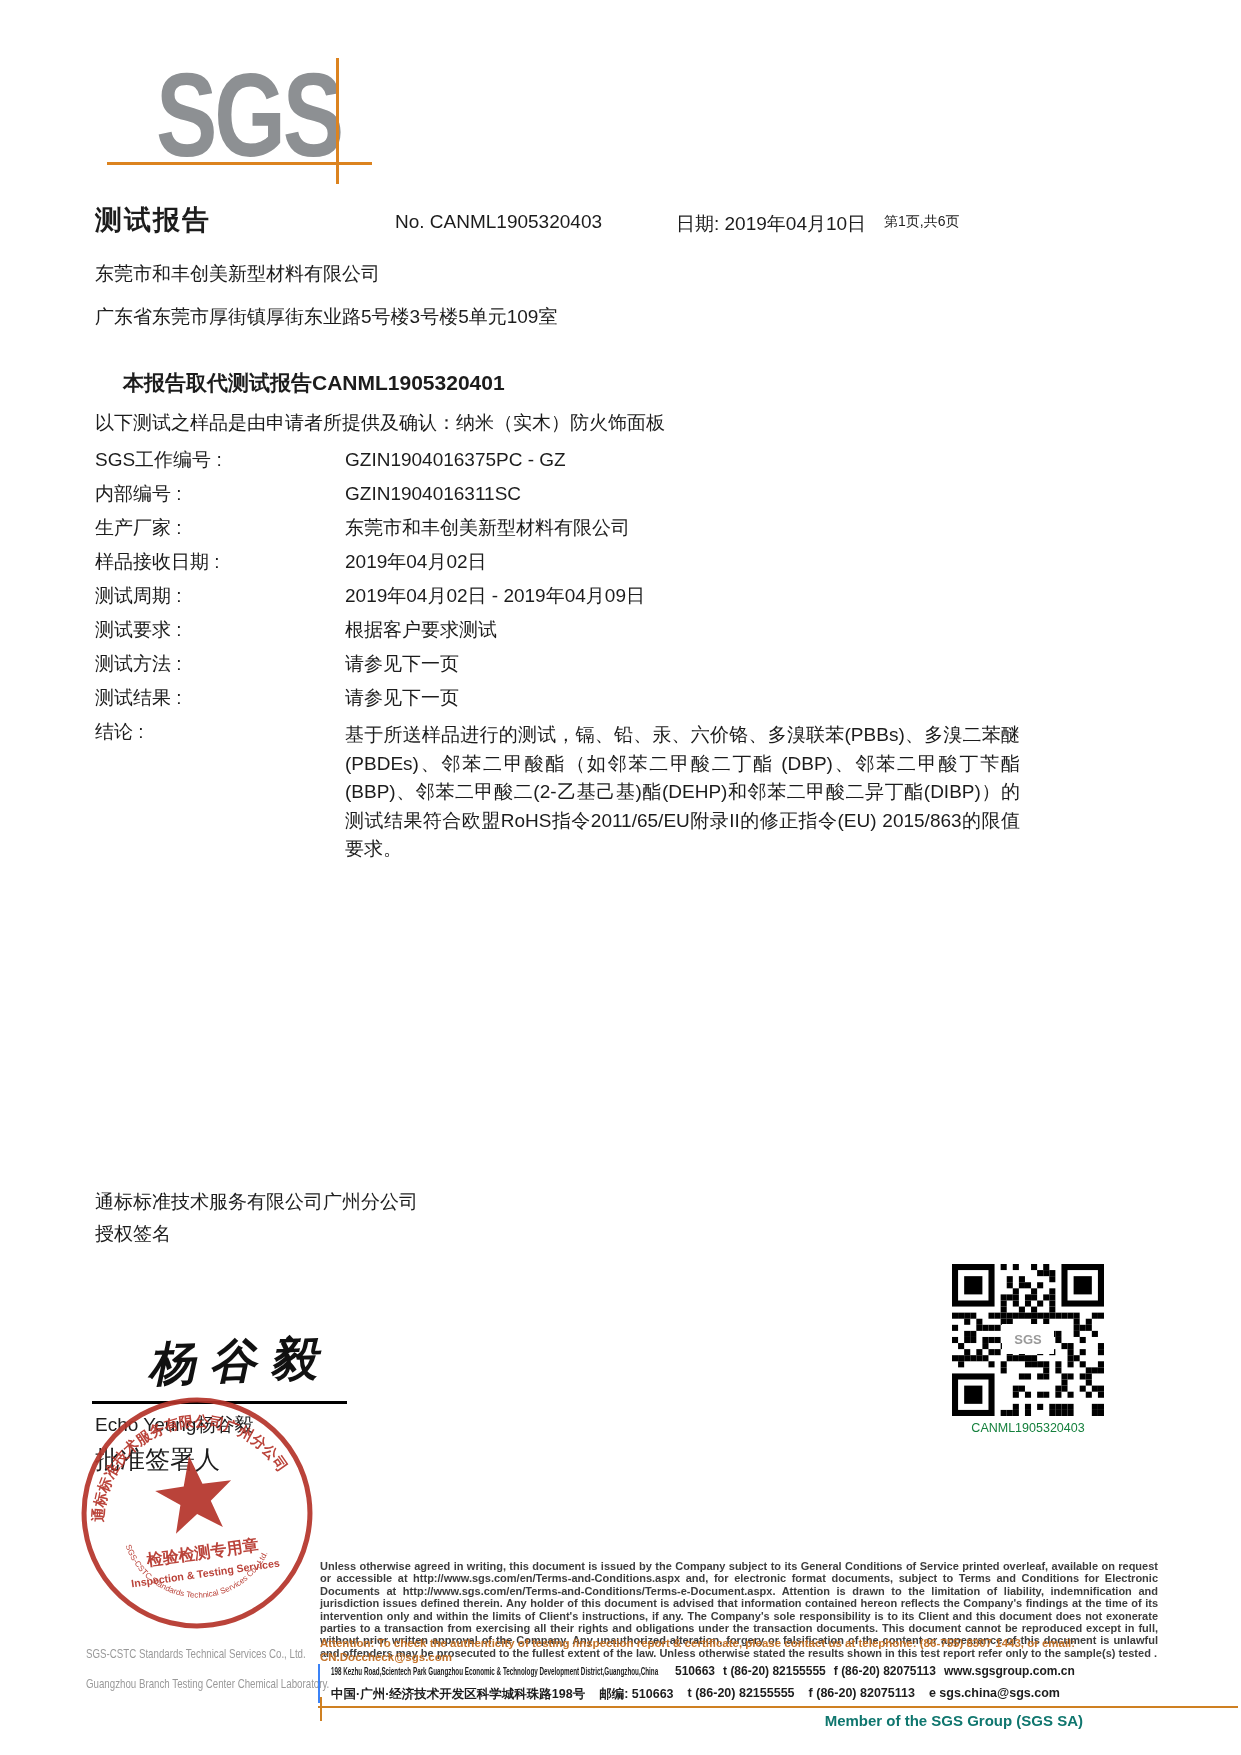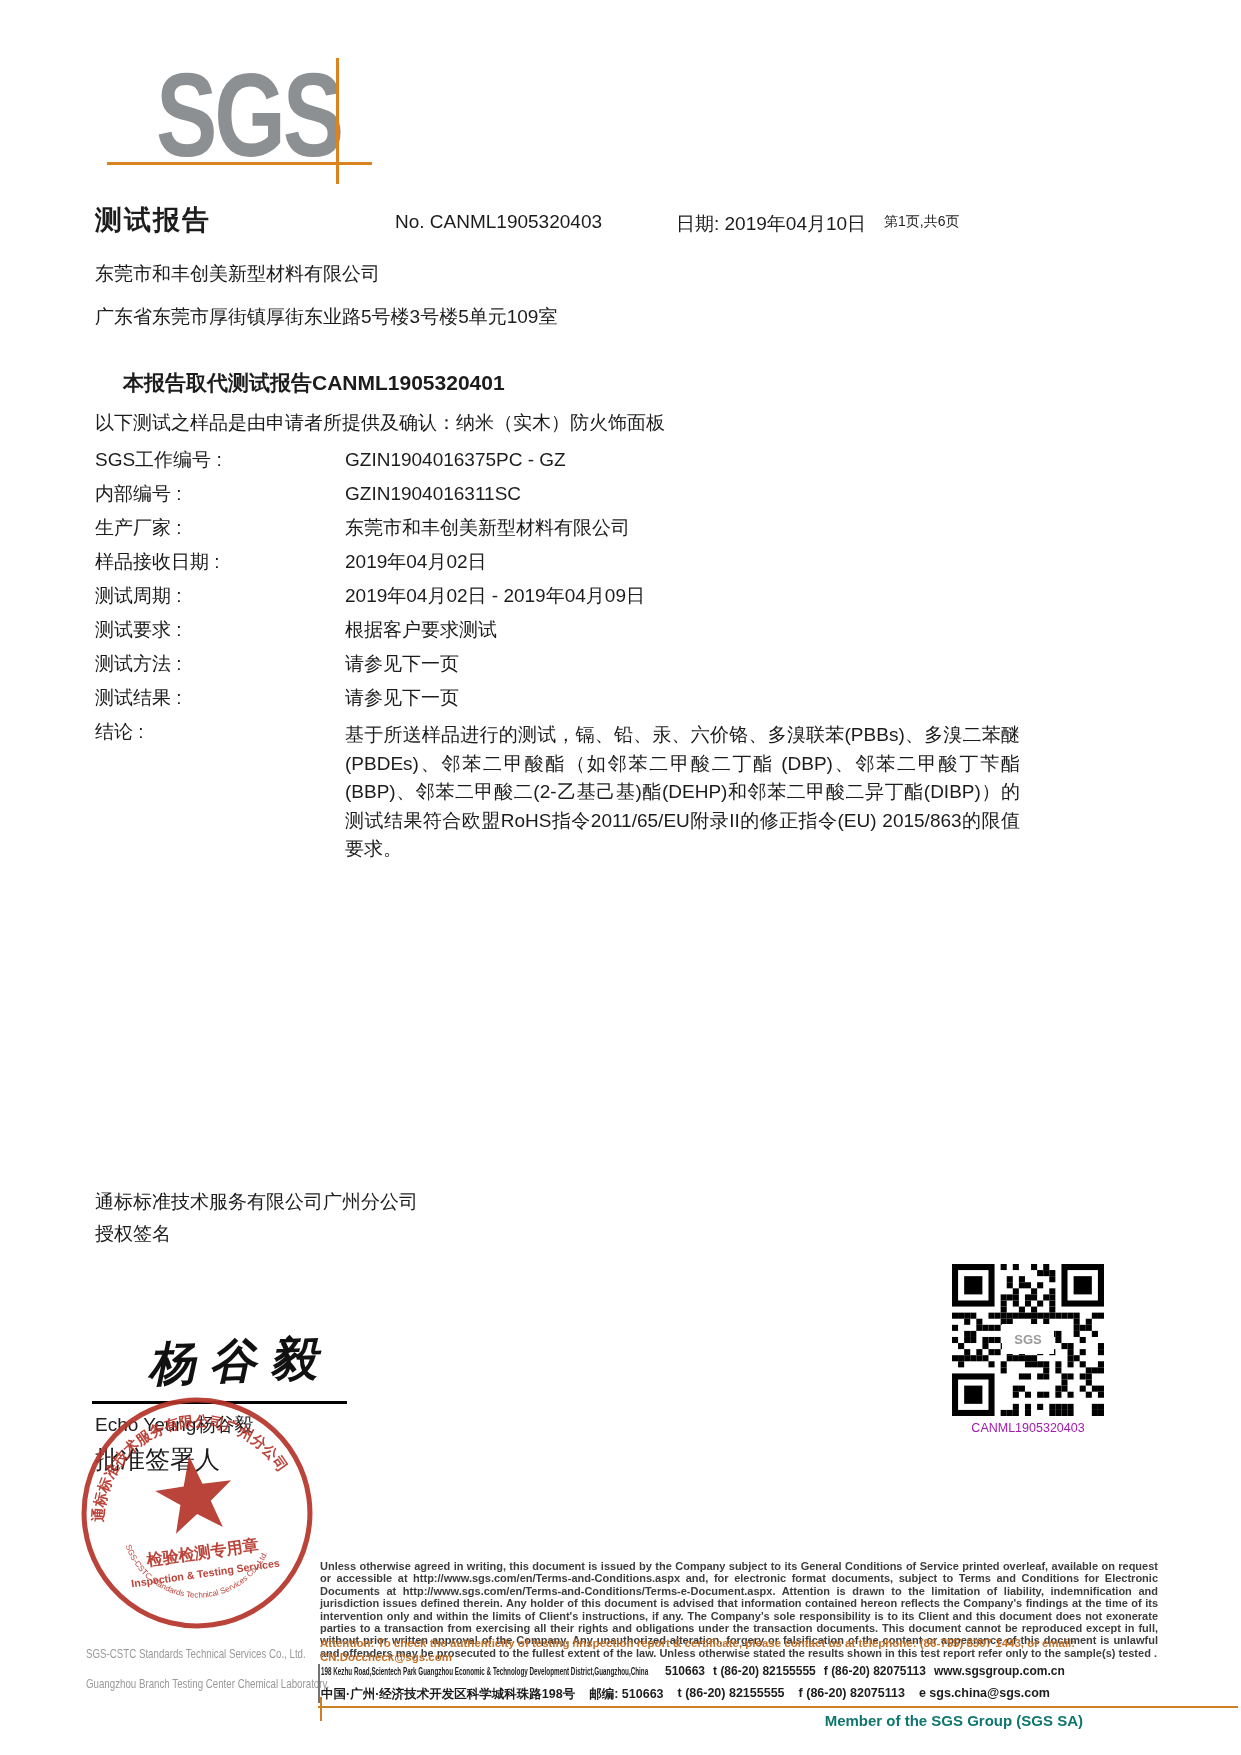--- a/index.html
+++ b/index.html
@@ -47,35 +47,35 @@
   .sig-line{left:92px;top:1401px;width:255px;height:3px;background:#000;}
   .sig-name{left:95px;top:1412px;font-size:19px;}
   .sig-role{left:95px;top:1443px;font-size:25px;}
 
   
   .qr-box{left:952px;top:1264px;width:152px;height:152px;}
   .qr-center{
     position:absolute;left:50px;top:60px;width:52px;height:30px;background:#fff;
     display:flex;align-items:center;justify-content:center;font-size:13px;font-weight:700;color:#9a9a9a;
   }
-  .qr-label{left:952px;top:1421px;width:152px;text-align:center;font-size:12.5px;color:#a21caf;}
+  .qr-label{left:952px;top:1421px;width:152px;text-align:center;font-size:12.5px;color:#15803d;}
 
   
   .stamp{left:76px;top:1392px;width:242px;height:242px;transform:rotate(-8deg);opacity:0.92;}
   .stamp-gray1{left:86px;top:1646px;width:330px;white-space:nowrap;font-size:13.5px;color:#999;
     transform:scaleX(0.72);transform-origin:left top;}
   .stamp-gray2{left:86px;top:1676px;width:330px;white-space:nowrap;font-size:13.5px;color:#999;
     transform:scaleX(0.72);transform-origin:left top;}
 
   
   .disclaimer{left:320px;top:1560px;width:838px;font-size:11px;line-height:12.4px;
     font-weight:700;color:#3d3d3d;text-align:justify;}
   .attention{left:320px;top:1637px;width:838px;font-size:11.5px;line-height:13.5px;
     font-weight:700;color:#c4732a;}
-  .addr-block{left:318px;top:1664px;width:850px;border-left:2px solid #737373;padding-left:1px;}
+  .addr-block{left:318px;top:1664px;width:850px;border-left:2px solid #3b82f6;padding-left:11px;}
   .addr-row1{display:flex;align-items:baseline;gap:8px;font-size:12px;font-weight:700;height:18px;}
   .squeeze{display:inline-block;width:336px;overflow:visible;flex:none;}
   .squeeze>span{display:inline-block;transform:scaleX(0.60);transform-origin:left center;
     white-space:nowrap;font-size:10.5px;}
   .addr-row2{display:flex;align-items:flex-start;gap:14px;font-size:12.5px;font-weight:700;margin-top:4px;}
   .nowrap{white-space:nowrap;}
   .footer-hline{left:318px;top:1706px;width:920px;height:2px;background:#cf8022;}
   .footer-vtick{left:320px;top:1697px;width:2px;height:24px;background:#cf8022;}
   .member{right:158px;top:1712px;font-size:15px;font-weight:700;color:#0f766e;text-align:center;}
 </style>

